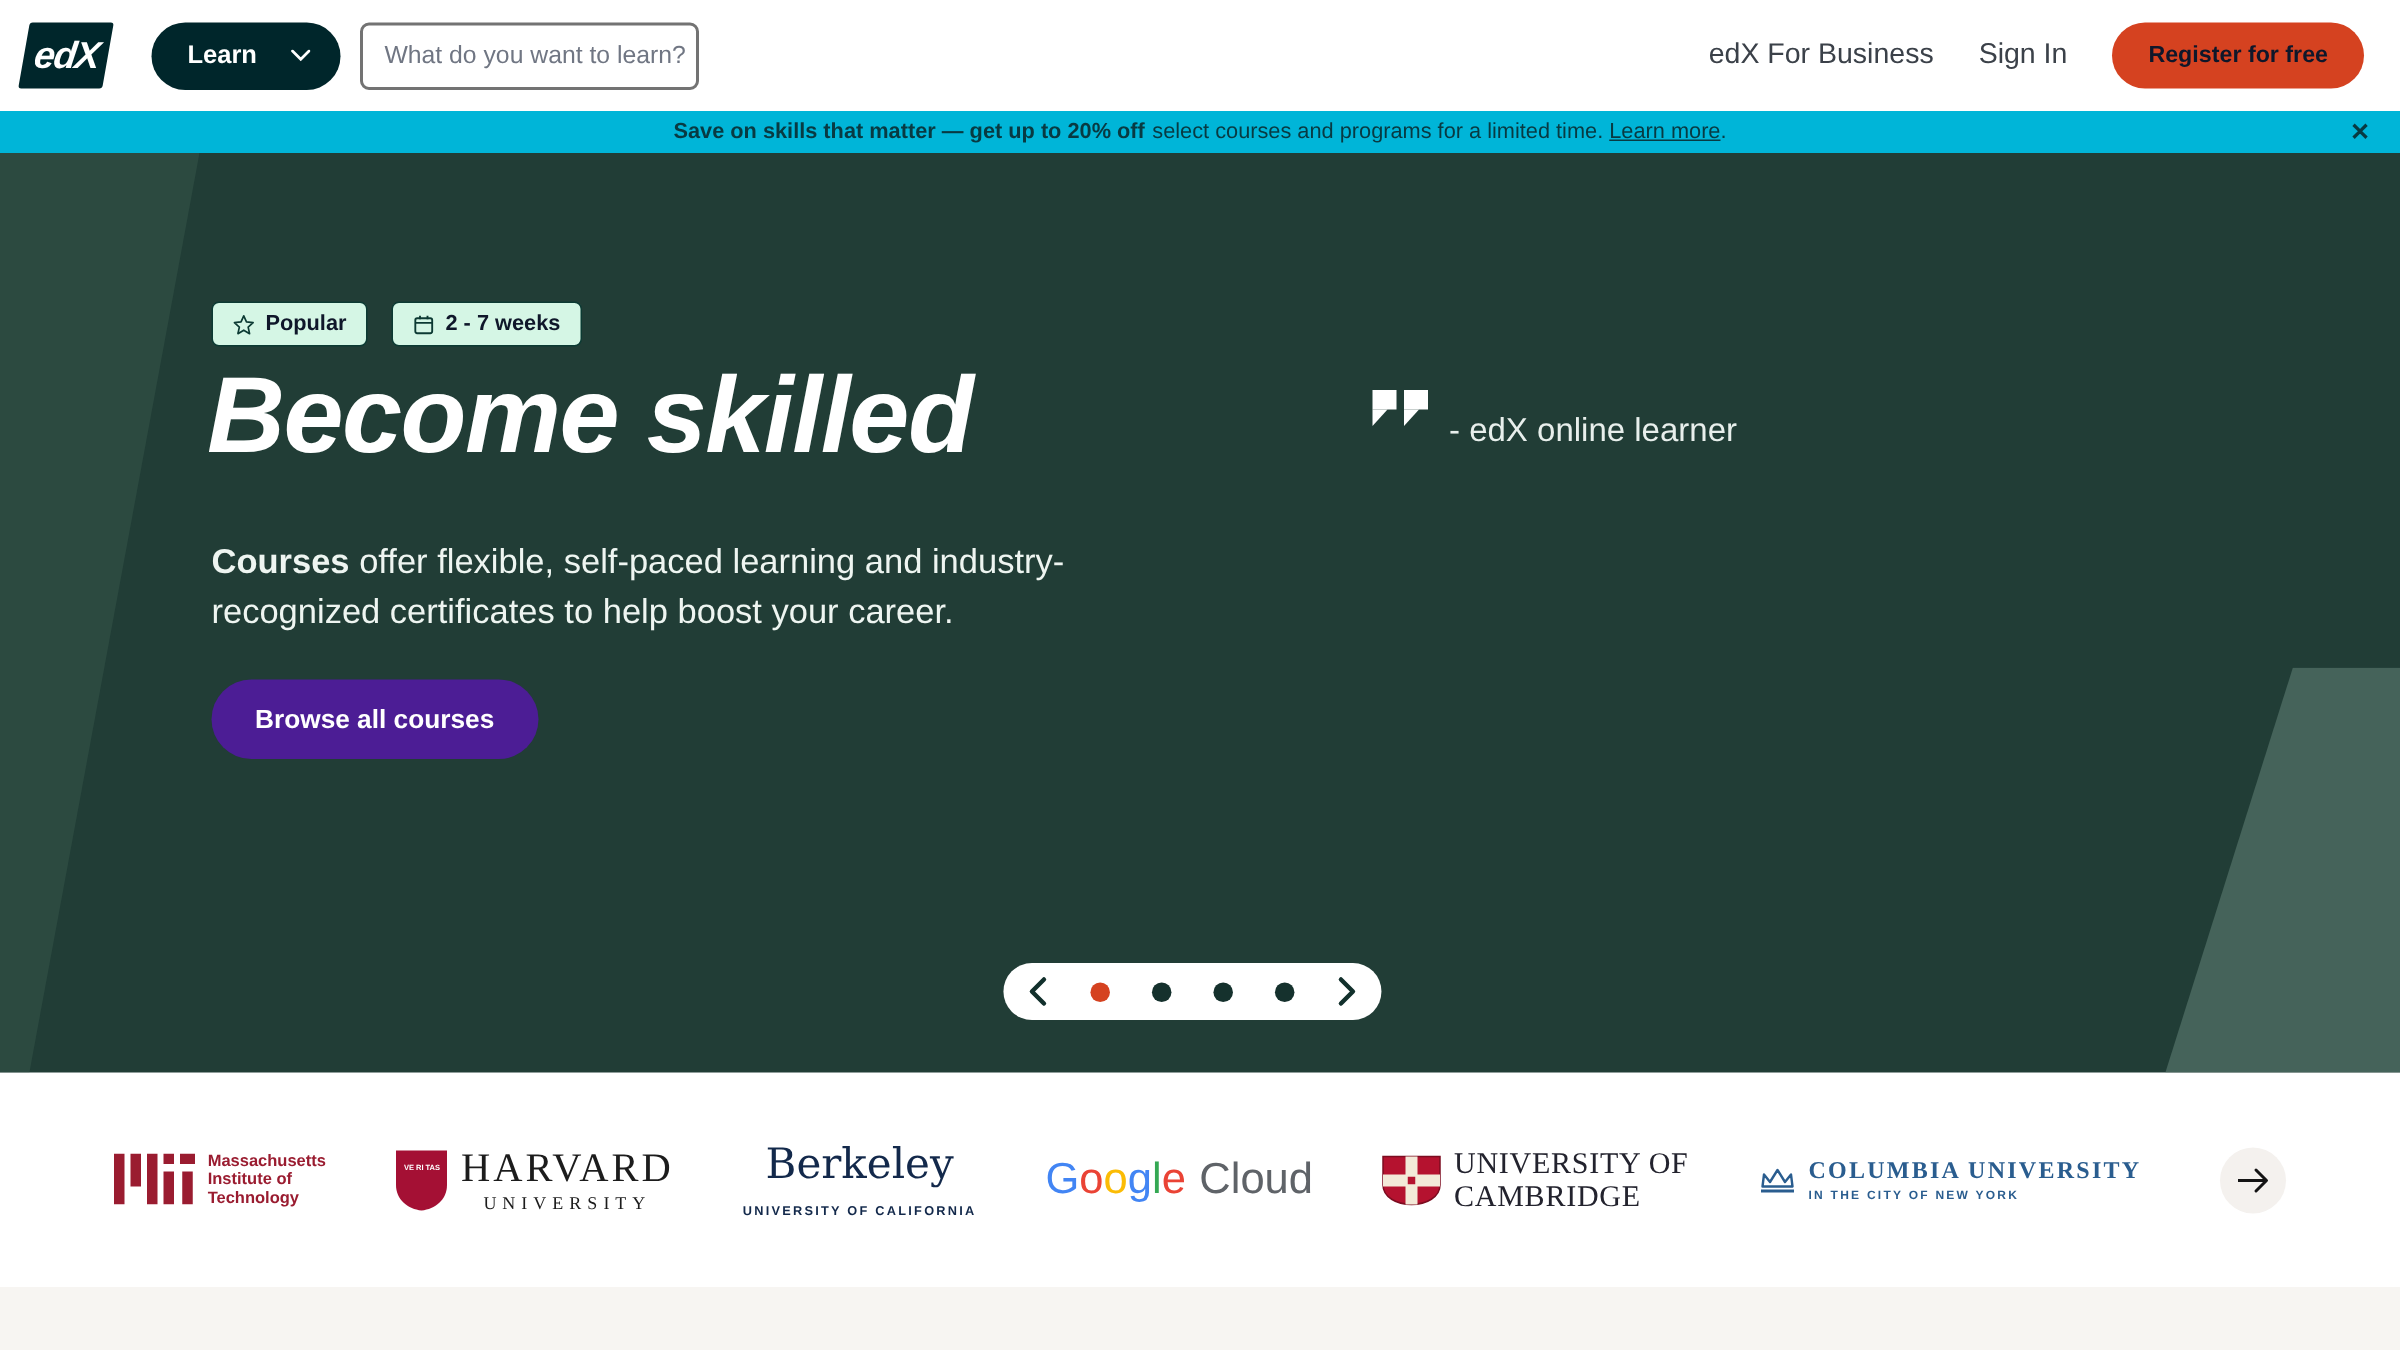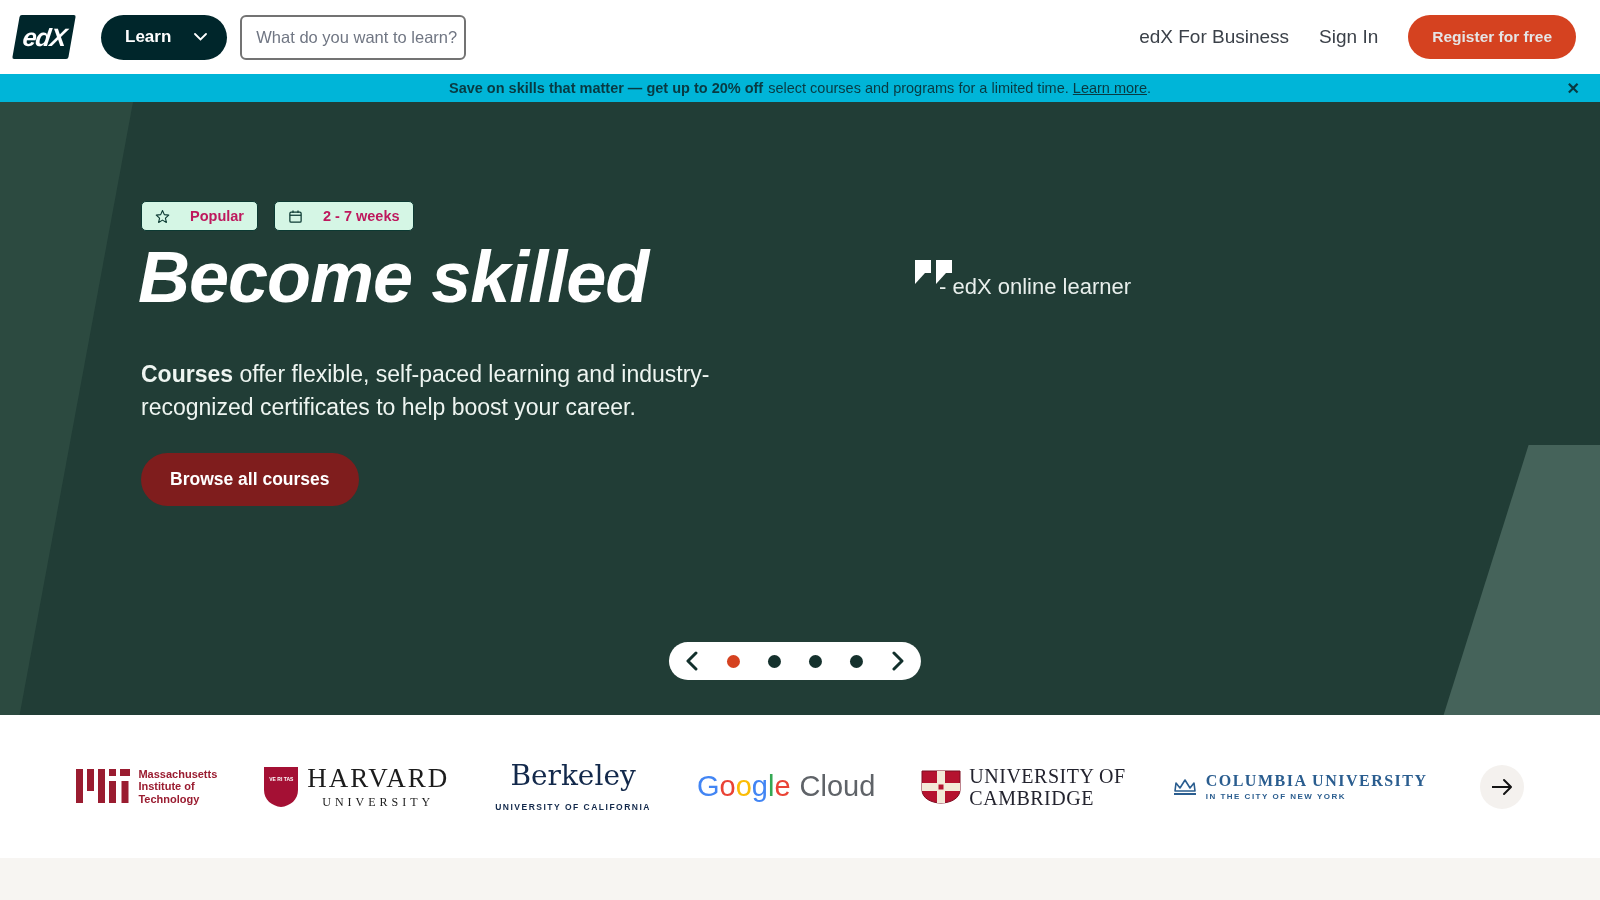--- a/index.html
+++ b/index.html
@@ -9,43 +9,43 @@
   
   .header { height:74px; display:flex; align-items:center; padding:0 24px 0 16px; background:#fff; }
   .logo { width:56px; height:44px; background:#00262b; transform:skewX(-10deg); display:flex; align-items:center; justify-content:center; border-radius:2px; }
   .logo span { color:#fff; font-style:italic; font-weight:bold; font-size:25px; letter-spacing:-1px; transform:skewX(2deg); }
   .learn-btn { margin-left:29px; height:45px; padding:0 20px 0 24px; background:#00262b; color:#fff; border:none; border-radius:24px; font-size:17px; font-weight:600; display:flex; align-items:center; gap:23px; cursor:pointer; font-family:inherit; }
   .search-box { margin-left:13px; width:226px; height:45px; border:2px solid #737373; border-radius:6px; display:flex; align-items:center; padding:0 12px 0 14px; }
   .search-box input { border:none; outline:none; flex:1; font-size:16.5px; color:#333; font-family:inherit; background:transparent; }
   .search-box input::placeholder { color:#707683; }
   .header-right { margin-left:auto; display:flex; align-items:center; gap:30px; }
   .header-link { font-size:19px; color:#3b4149; text-decoration:none; cursor:pointer; }
-  .register-btn { height:44px; padding:12px 24px; border:none; border-radius:22px; background:#d54220; color:#e5e5e5; font-size:15.5px; font-weight:600; cursor:pointer; font-family:inherit; }
+  .register-btn { height:44px; padding:12px 24px; border:none; border-radius:22px; background:#d54220; color:#0f172a; font-size:15.5px; font-weight:600; cursor:pointer; font-family:inherit; }
 
   
   .banner { height:28px; background:#00b5d8; display:flex; align-items:center; justify-content:center; position:relative; color:#083a42; font-size:14.5px; }
   .banner b { font-weight:bold; margin-right:5px; }
   .banner a { color:#083a42; text-decoration:underline; cursor:pointer; }
   .banner-close { position:absolute; right:20px; top:0; height:28px; border:none; background:transparent; color:#083a42; font-size:16px; font-weight:bold; cursor:pointer; }
 
   
   .hero { position:relative; height:613px; background:#213d36; overflow:hidden; }
   .wedge-left { position:absolute; left:0; top:0; width:140px; height:100%; background:#2c4a40; clip-path:polygon(0 0, 95% 0, 14% 100%, 0 100%); }
   .wedge-br { position:absolute; right:0; bottom:0; width:170px; height:270px; background:#45635a; clip-path:polygon(58% 0, 100% 0, 100% 100%, 8% 100%); }
   .badges { position:absolute; left:141px; top:99px; display:flex; gap:16px; }
-  .badge { background:#d5f6e5; color:#be185d; border:1px solid #0c3a33; font-size:14.5px; font-weight:bold; height:30px; padding:0 13px; border-radius:5px; display:flex; align-items:center; gap:20px; }
+  .badge { background:#d5f6e5; color:#0f172a; border:1px solid #0c3a33; font-size:14.5px; font-weight:bold; height:30px; padding:0 13px; border-radius:5px; display:flex; align-items:center; gap:7px; }
   .hero-title { position:absolute; left:138px; top:139px; color:#fff; font-size:72px; font-weight:bold; font-style:italic; letter-spacing:-1px; line-height:1; }
   .hero-lead { position:absolute; left:141px; top:256px; width:648px; color:#eef5f1; font-size:23px; line-height:1.45; }
-  .cta-btn { position:absolute; left:141px; top:351px; height:53px; padding:0 29px; border:none; border-radius:28px; background:#7f1d1d; color:#fff; font-size:17.5px; font-weight:600; cursor:pointer; font-family:inherit; }
+  .cta-btn { position:absolute; left:141px; top:351px; height:53px; padding:0 29px; border:none; border-radius:28px; background:#4c1d95; color:#fff; font-size:17.5px; font-weight:600; cursor:pointer; font-family:inherit; }
   .quote { position:absolute; left:915px; top:152px; width:530px; }
   .qmarks { position:absolute; left:0; top:6px; display:flex; gap:5px; }
   .qmark { width:16px; height:13px; background:#fff; position:relative; }
   .qmark::after { content:""; position:absolute; left:0; top:13px; border-top:11px solid #fff; border-right:10px solid transparent; }
   .quote-text { margin-left:51px; color:#fff; font-size:30.5px; font-weight:bold; line-height:1.38; }
-  .quote-attr { margin-left:24px; margin-top:20px; color:#e8efec; font-size:22px; }
+  .quote-attr { margin-left:51px; margin-top:20px; color:#e8efec; font-size:22px; }
 
   
   .carousel { position:absolute; left:50%; transform:translateX(-52%); top:540px; width:252px; height:38px; background:#fff; border-radius:19px; display:flex; align-items:center; justify-content:space-between; padding:0 16px; }
   .car-arrow { background:none; border:none; cursor:pointer; display:flex; align-items:center; }
   .dot { width:13px; height:13px; border-radius:50%; background:#15312d; cursor:pointer; }
   .dot.active { background:#d54220; }
 
   
   .partners { height:143px; background:#fff; display:flex; align-items:center; justify-content:center; gap:46px; }
   .partner { display:flex; align-items:center; gap:8px; }

